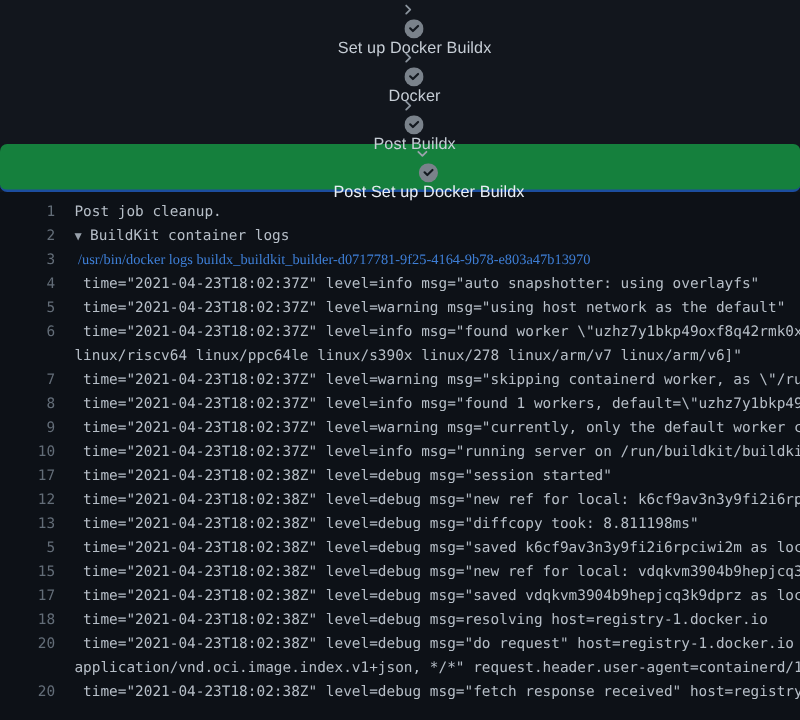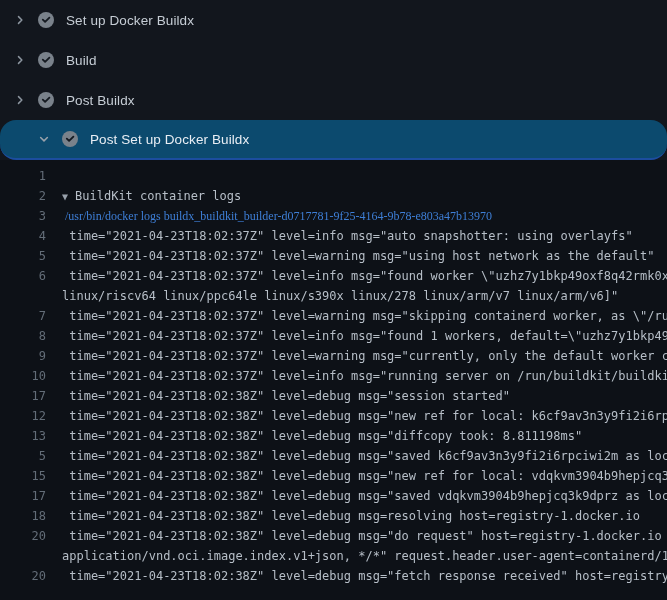--- a/index.html
+++ b/index.html
@@ -4,25 +4,25 @@
 <style>
   html,body{margin:0;padding:0;}
   body{
     width:667px;height:600px;overflow:hidden;
     background:#12161d;
     font-family:"Liberation Sans",sans-serif;
   }
   .steps{width:100%;}
   .step{
     display:flex;align-items:center;height:40px;box-sizing:border-box;
-    padding-left:12px;cursor:pointer;
+    padding-left:12px;cursor:pointer;flex-direction:column;
   }
   .step.expanded{
-    background:#0c4a6e;
-    border-radius:16px;
+    background:#15803d;
+    border-radius:6px;
     border-bottom:2px solid #1c4d9e;
     padding-left:36px;
   }
   .chev{width:16px;height:16px;display:flex;align-items:center;justify-content:center;flex:0 0 16px;}
   .check{margin-left:10px;width:16px;height:16px;flex:0 0 16px;}
   .step-label{margin-left:12px;font-size:13.5px;color:#c6cdd5;letter-spacing:.1px;}
   .step.expanded .step-label{color:#e9eef4;}
   .log{
     background:#0d1117;
     padding-top:6px;
@@ -56,21 +56,21 @@
       <div class="step">
         <span class="chev">
           <svg width="12" height="12" viewBox="0 0 16 16">
             <path d="M6 3.5l4.5 4.5L6 12.5" fill="none" stroke="#8b949e" stroke-width="2" stroke-linecap="round" stroke-linejoin="round"></path>
           </svg>
         </span>
         <span class="check"><svg width="16" height="16" viewBox="0 0 16 16">
             <circle cx="8" cy="8" r="8" fill="#7a828b"></circle>
             <path d="M11.4 5.6L7.1 9.9 4.8 7.6" fill="none" stroke="#141920" stroke-width="1.8" stroke-linecap="round" stroke-linejoin="round"></path>
           </svg></span>
-        <span class="step-label">Build</span>
+        <span class="step-label">Docker</span>
       </div>
       <div class="step">
         <span class="chev">
           <svg width="12" height="12" viewBox="0 0 16 16">
             <path d="M6 3.5l4.5 4.5L6 12.5" fill="none" stroke="#8b949e" stroke-width="2" stroke-linecap="round" stroke-linejoin="round"></path>
           </svg>
         </span>
         <span class="check"><svg width="16" height="16" viewBox="0 0 16 16">
             <circle cx="8" cy="8" r="8" fill="#7a828b"></circle>
             <path d="M11.4 5.6L7.1 9.9 4.8 7.6" fill="none" stroke="#141920" stroke-width="1.8" stroke-linecap="round" stroke-linejoin="round"></path>
@@ -86,20 +86,21 @@
         <span class="check"><svg width="16" height="16" viewBox="0 0 16 16">
             <circle cx="8" cy="8" r="8" fill="#7a828b"></circle>
             <path d="M11.4 5.6L7.1 9.9 4.8 7.6" fill="none" stroke="#141920" stroke-width="1.8" stroke-linecap="round" stroke-linejoin="round"></path>
           </svg></span>
         <span class="step-label">Post Set up Docker Buildx</span>
       </div>
     </div>
   <div class="log" id="log">
       <div class="lrow">
         <span class="num">1</span>
+        <span class="txt">Post job cleanup.</span>
       </div>
       <div class="lrow">
         <span class="num">2</span>
         <span class="txt"><span class="gmark">▼</span><span>BuildKit container logs</span></span>
       </div>
       <div class="lrow">
         <span class="num">3</span>
         <span class="txt cmd"> /usr/bin/docker logs buildx_buildkit_builder-d0717781-9f25-4164-9b78-e803a47b13970</span>
       </div>
       <div class="lrow">

